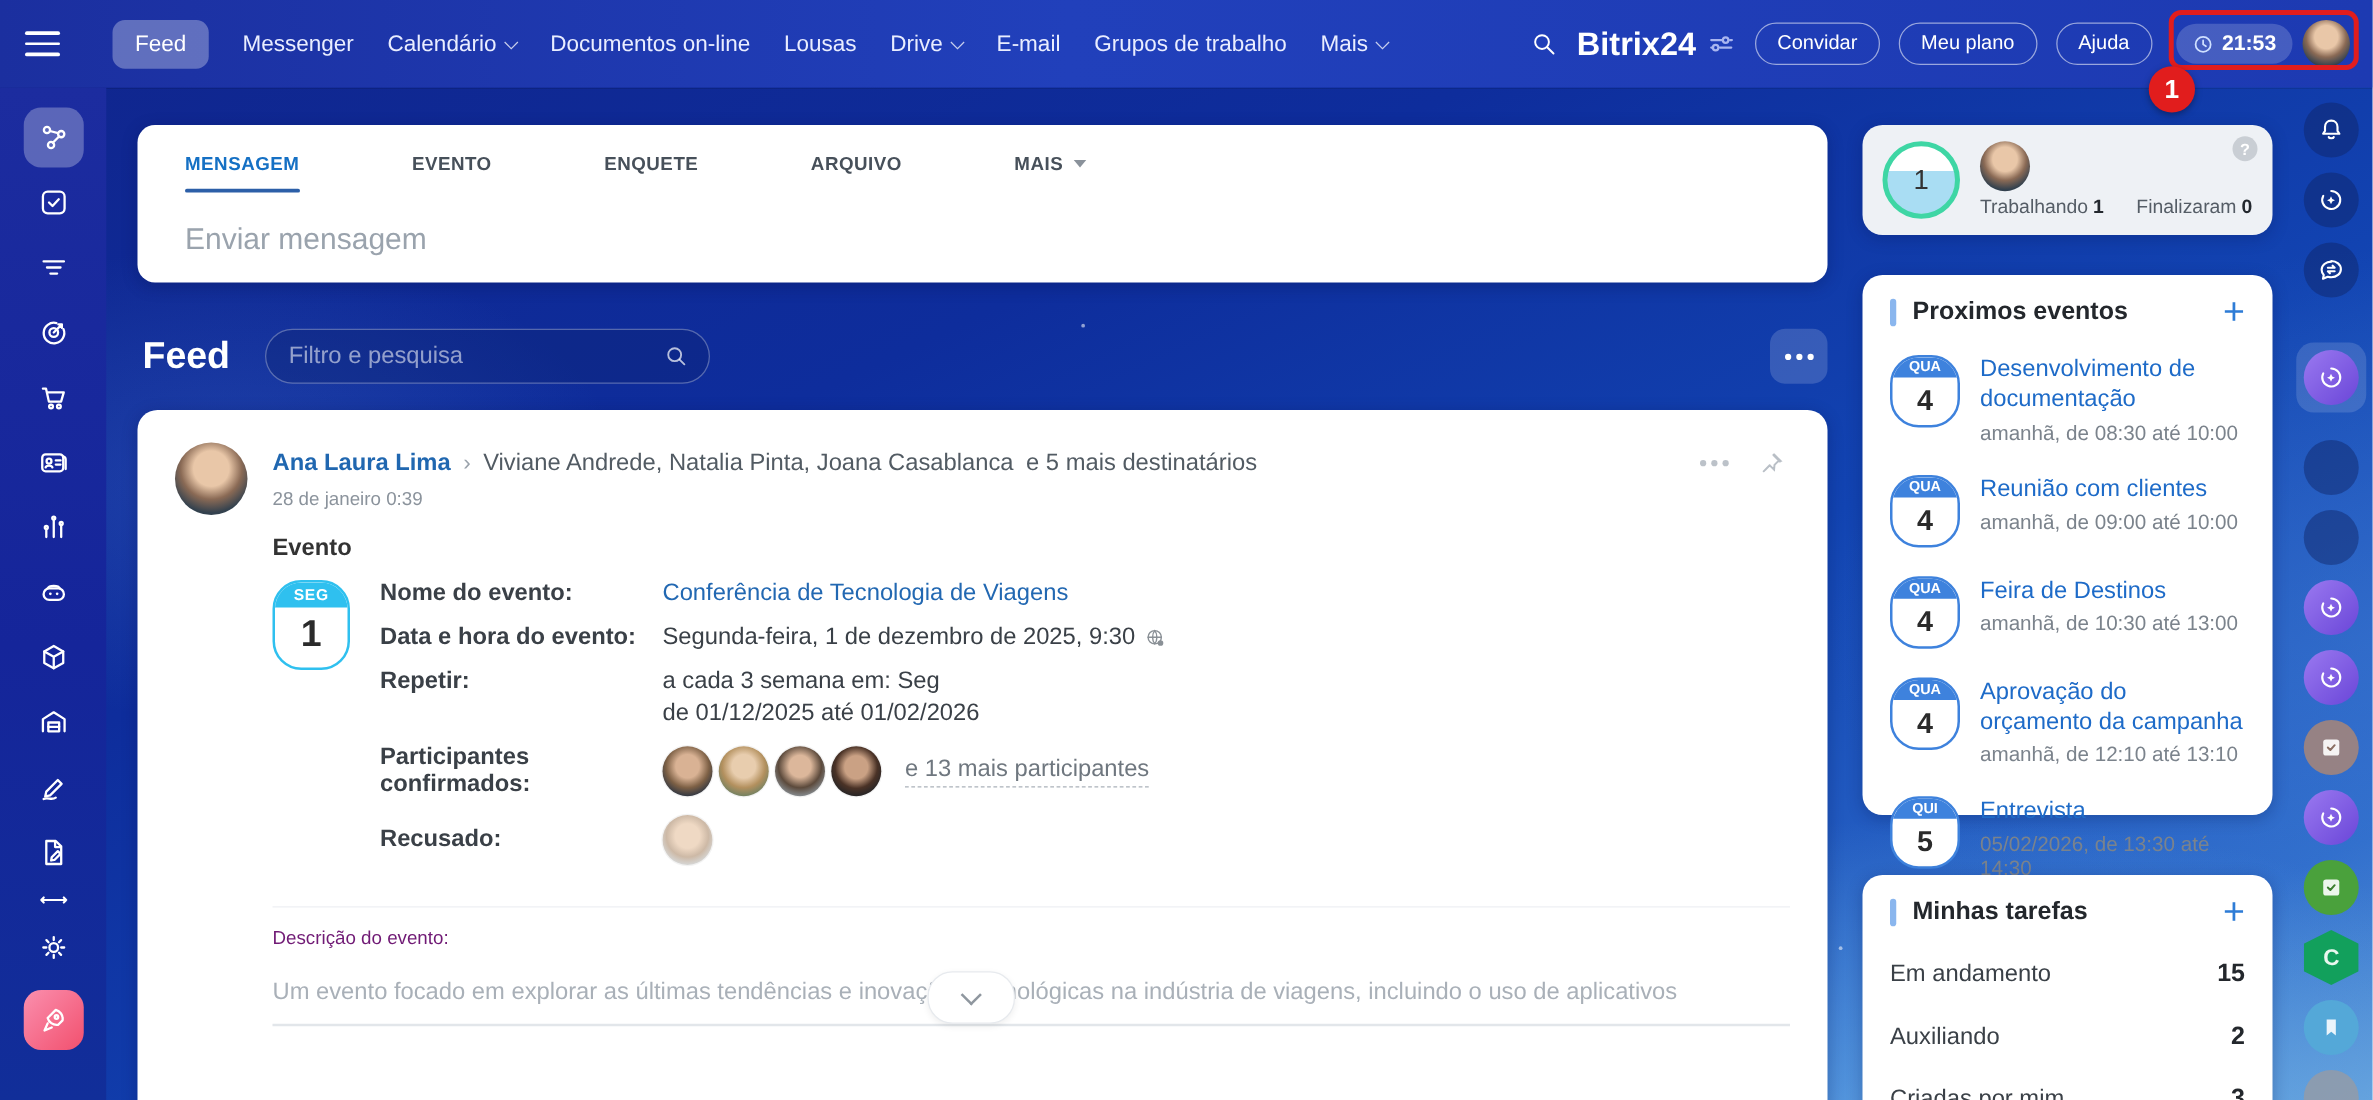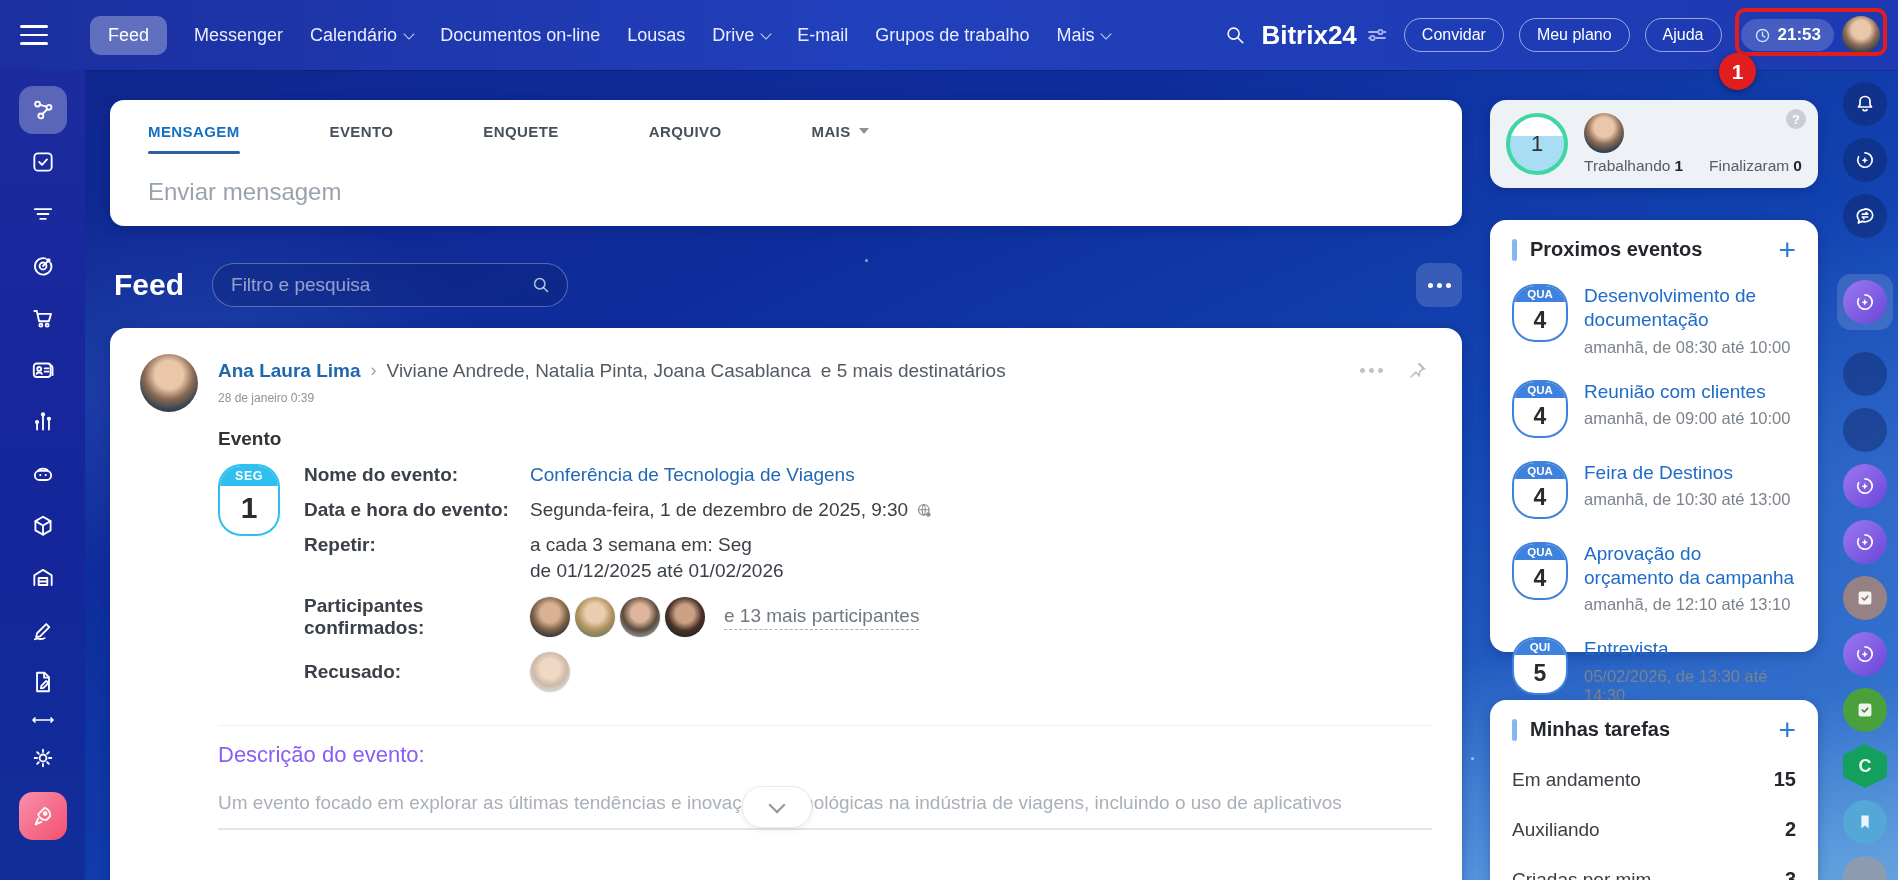--- a/index.html
+++ b/index.html
@@ -86,39 +86,39 @@
   .post{position:absolute;left:0;top:328px;width:100%;height:600px;box-sizing:border-box;padding:26px 30px;}
   .post-actions{position:absolute;top:32px;right:34px;display:flex;align-items:center;gap:24px;}
   .dots-g{display:flex;gap:4px;cursor:pointer;}
   .dots-g i{width:5px;height:5px;border-radius:50%;background:#bcc2c9;}
   .post-head{display:flex;gap:20px;}
   .head-col{padding-top:6px;}
   .line1{font-size:19px;display:flex;align-items:flex-start;gap:10px;flex-wrap:nowrap;}
   .author{color:#2067b0;font-weight:700;cursor:pointer;}
   .gt{color:#9aa2ab;font-size:18px;}
   .recips{color:#525b63;}
-  .ts{margin-top:9px;color:#8b939c;font-size:12px;}
+  .ts{margin-top:9px;color:#8b939c;font-size:15px;}
   .post-body{margin-left:78px;margin-top:16px;}
   .kind{font-weight:700;font-size:19px;color:#333;}
   .event-grid{display:flex;gap:24px;margin-top:14px;}
   .cal{border-radius:23px;overflow:hidden;background:#fff;flex-shrink:0;box-sizing:border-box;}
   .cal .wd{color:#fff;font-weight:700;text-align:center;}
   .cal .d{font-weight:700;color:#2b2b2b;text-align:center;}
   .cal-lg{width:62px;height:72px;border:2.5px solid #2fc0ef;}
   .cal-lg .wd{background:#2fc0ef;font-size:12.5px;letter-spacing:.5px;padding:3px 0;}
   .cal-lg .d{font-size:30px;line-height:44px;}
   .frow{display:flex;align-items:flex-start;margin-bottom:13px;}
   .flabel{width:226px;flex-shrink:0;font-weight:700;color:#3a4047;font-size:19px;}
   .fval{font-size:19px;color:#3a4047;display:flex;align-items:center;gap:8px;}
   .link{color:#2268b2;cursor:pointer;}
   .avs{display:flex;gap:5px;align-items:center;}
   .av-sm{width:40px;height:40px;border-radius:50%;box-shadow:0 0 0 1px rgba(0,0,0,.05);}
   .more-link{margin-left:14px;color:#6f777f;border-bottom:1px dashed #aab1b9;font-size:19px;padding-bottom:2px;cursor:pointer;}
   .desc{margin-top:20px;border-top:1px solid #eef0f3;padding-top:16px;}
-  .desc-label{color:#8b5cf6;font-size:22px;}
+  .desc-label{color:#701a75;font-size:15px;}
   .desc-line{position:relative;margin-top:24px;height:52px;}
   .desc-text{white-space:nowrap;overflow:hidden;color:#a9b0b8;font-size:19px;display:block;width:100%;}
   .desc-hr{position:absolute;left:0;right:0;top:36px;height:1.5px;background:#e2e6ea;}
   .expand-pill{position:absolute;left:calc(46% - 34px);top:-6px;width:68px;height:40px;background:#fff;
     border:1px solid #e7eaee;border-radius:20px;box-shadow:0 2px 6px rgba(0,0,0,.07);
     display:flex;align-items:center;justify-content:center;cursor:pointer;}
   .expand-pill .chv{width:10px;height:10px;border-right:2px solid #8f979f;border-bottom:2px solid #8f979f;
     transform:rotate(45deg);margin-top:-4px;}
 
   

